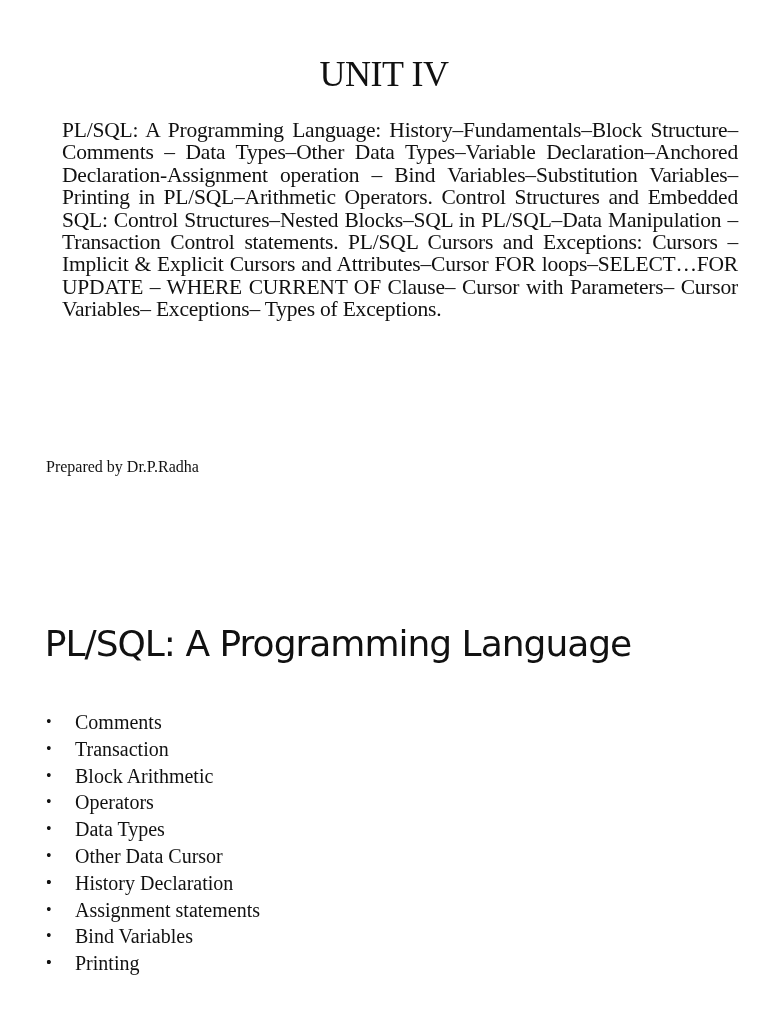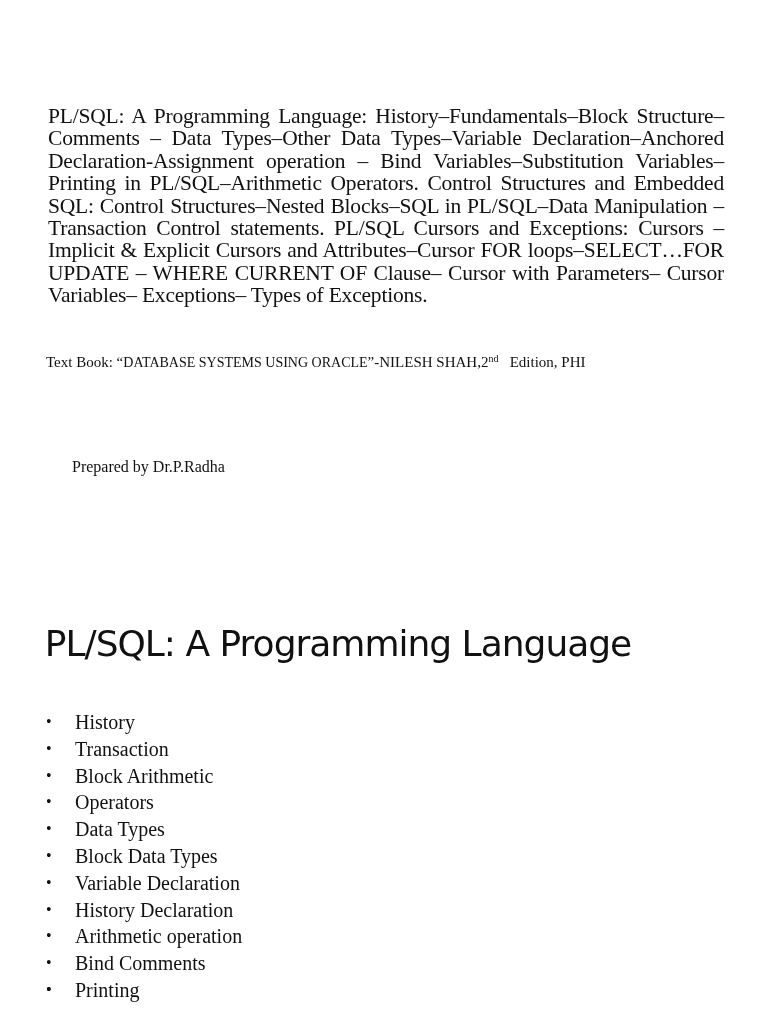--- a/index.html
+++ b/index.html
@@ -37,21 +37,21 @@
     .syllabus {
       position: absolute;
       top: 103px;
       left: 46px;
       width: 676px;
       font-family: "Liberation Serif", serif;
       font-size: 21.5px;
       line-height: 22.4px;
       text-align: justify;
       letter-spacing: -0.2px;
-      margin: 2px;
+      margin: 16px;
     }
     .textbook {
       position: absolute;
       top: 352px;
       left: 46px;
       font-family: "Liberation Serif", serif;
       font-size: 15px;
       line-height: 20px;
       white-space: nowrap;
     }
@@ -63,21 +63,20 @@
       line-height: 0;
       vertical-align: 5px;
     }
     .prepared {
       position: absolute;
       top: 457px;
       left: 46px;
       font-family: "Liberation Serif", serif;
       font-size: 16px;
       line-height: 20px;
-      margin-left: 26px;
     }
 
     .slide2-title {
       position: absolute;
       top: 40px;
       left: 0;
       width: 676px;
       text-align: center;
       font-family: "DejaVu Sans", sans-serif;
       font-size: 36px;
@@ -104,34 +103,34 @@
       position: absolute;
       left: 0;
       top: 0;
       font-size: 16px;
     }
   </style>
 </head>
 <body>
 
 <section class="slide" id="slide-1">
+  <div class="unit-title">UNIT IV</div>
   <p class="syllabus">PL/SQL: A Programming Language: History–Fundamentals–Block Structure–Comments – Data Types–Other Data Types–Variable Declaration–Anchored Declaration-Assignment operation – Bind Variables–Substitution Variables–Printing in PL/SQL–Arithmetic Operators. Control Structures and Embedded SQL: Control Structures–Nested Blocks–SQL in PL/SQL–Data Manipulation –Transaction Control statements. PL/SQL Cursors and Exceptions: Cursors – Implicit &amp; Explicit Cursors and Attributes–Cursor FOR loops–SELECT…FOR UPDATE – WHERE CURRENT OF Clause– Cursor with Parameters– Cursor Variables– Exceptions– Types of Exceptions.</p>
-  <div class="textbook"><span>Text Book: “</span><span class="caps">DATABASE SYSTEMS USING ORACLE</span><span>”-NILESH SHAH,2</span><sup>nd</sup><span style="white-space:pre">   Edition, PHI</span></div>
   <div class="prepared">Prepared by Dr.P.Radha</div>
 </section>
 
 <section class="slide" id="slide-2">
   <div class="slide2-title">PL/SQL: A Programming Language</div>
   <ul class="topic-list">
-    <li><span class="bullet">•</span><span>History</span></li>
+    <li><span class="bullet">•</span><span>Comments</span></li>
     <li><span class="bullet">•</span><span>Transaction</span></li>
     <li><span class="bullet">•</span><span>Block Arithmetic</span></li>
     <li><span class="bullet">•</span><span>Operators</span></li>
     <li><span class="bullet">•</span><span>Data Types</span></li>
-    <li><span class="bullet">•</span><span>Block Data Types</span></li>
-    <li><span class="bullet">•</span><span>Variable Declaration</span></li>
+    <li><span class="bullet">•</span><span>Other Data Cursor</span></li>
+    <li><span class="bullet">•</span></li>
     <li><span class="bullet">•</span><span>History Declaration</span></li>
-    <li><span class="bullet">•</span><span>Arithmetic operation</span></li>
-    <li><span class="bullet">•</span><span>Bind Comments</span></li>
+    <li><span class="bullet">•</span><span>Assignment statements</span></li>
+    <li><span class="bullet">•</span><span>Bind Variables</span></li>
     <li><span class="bullet">•</span></li>
     <li><span class="bullet">•</span><span>Printing</span></li>
   </ul>
 </section>
 
 </body></html>

